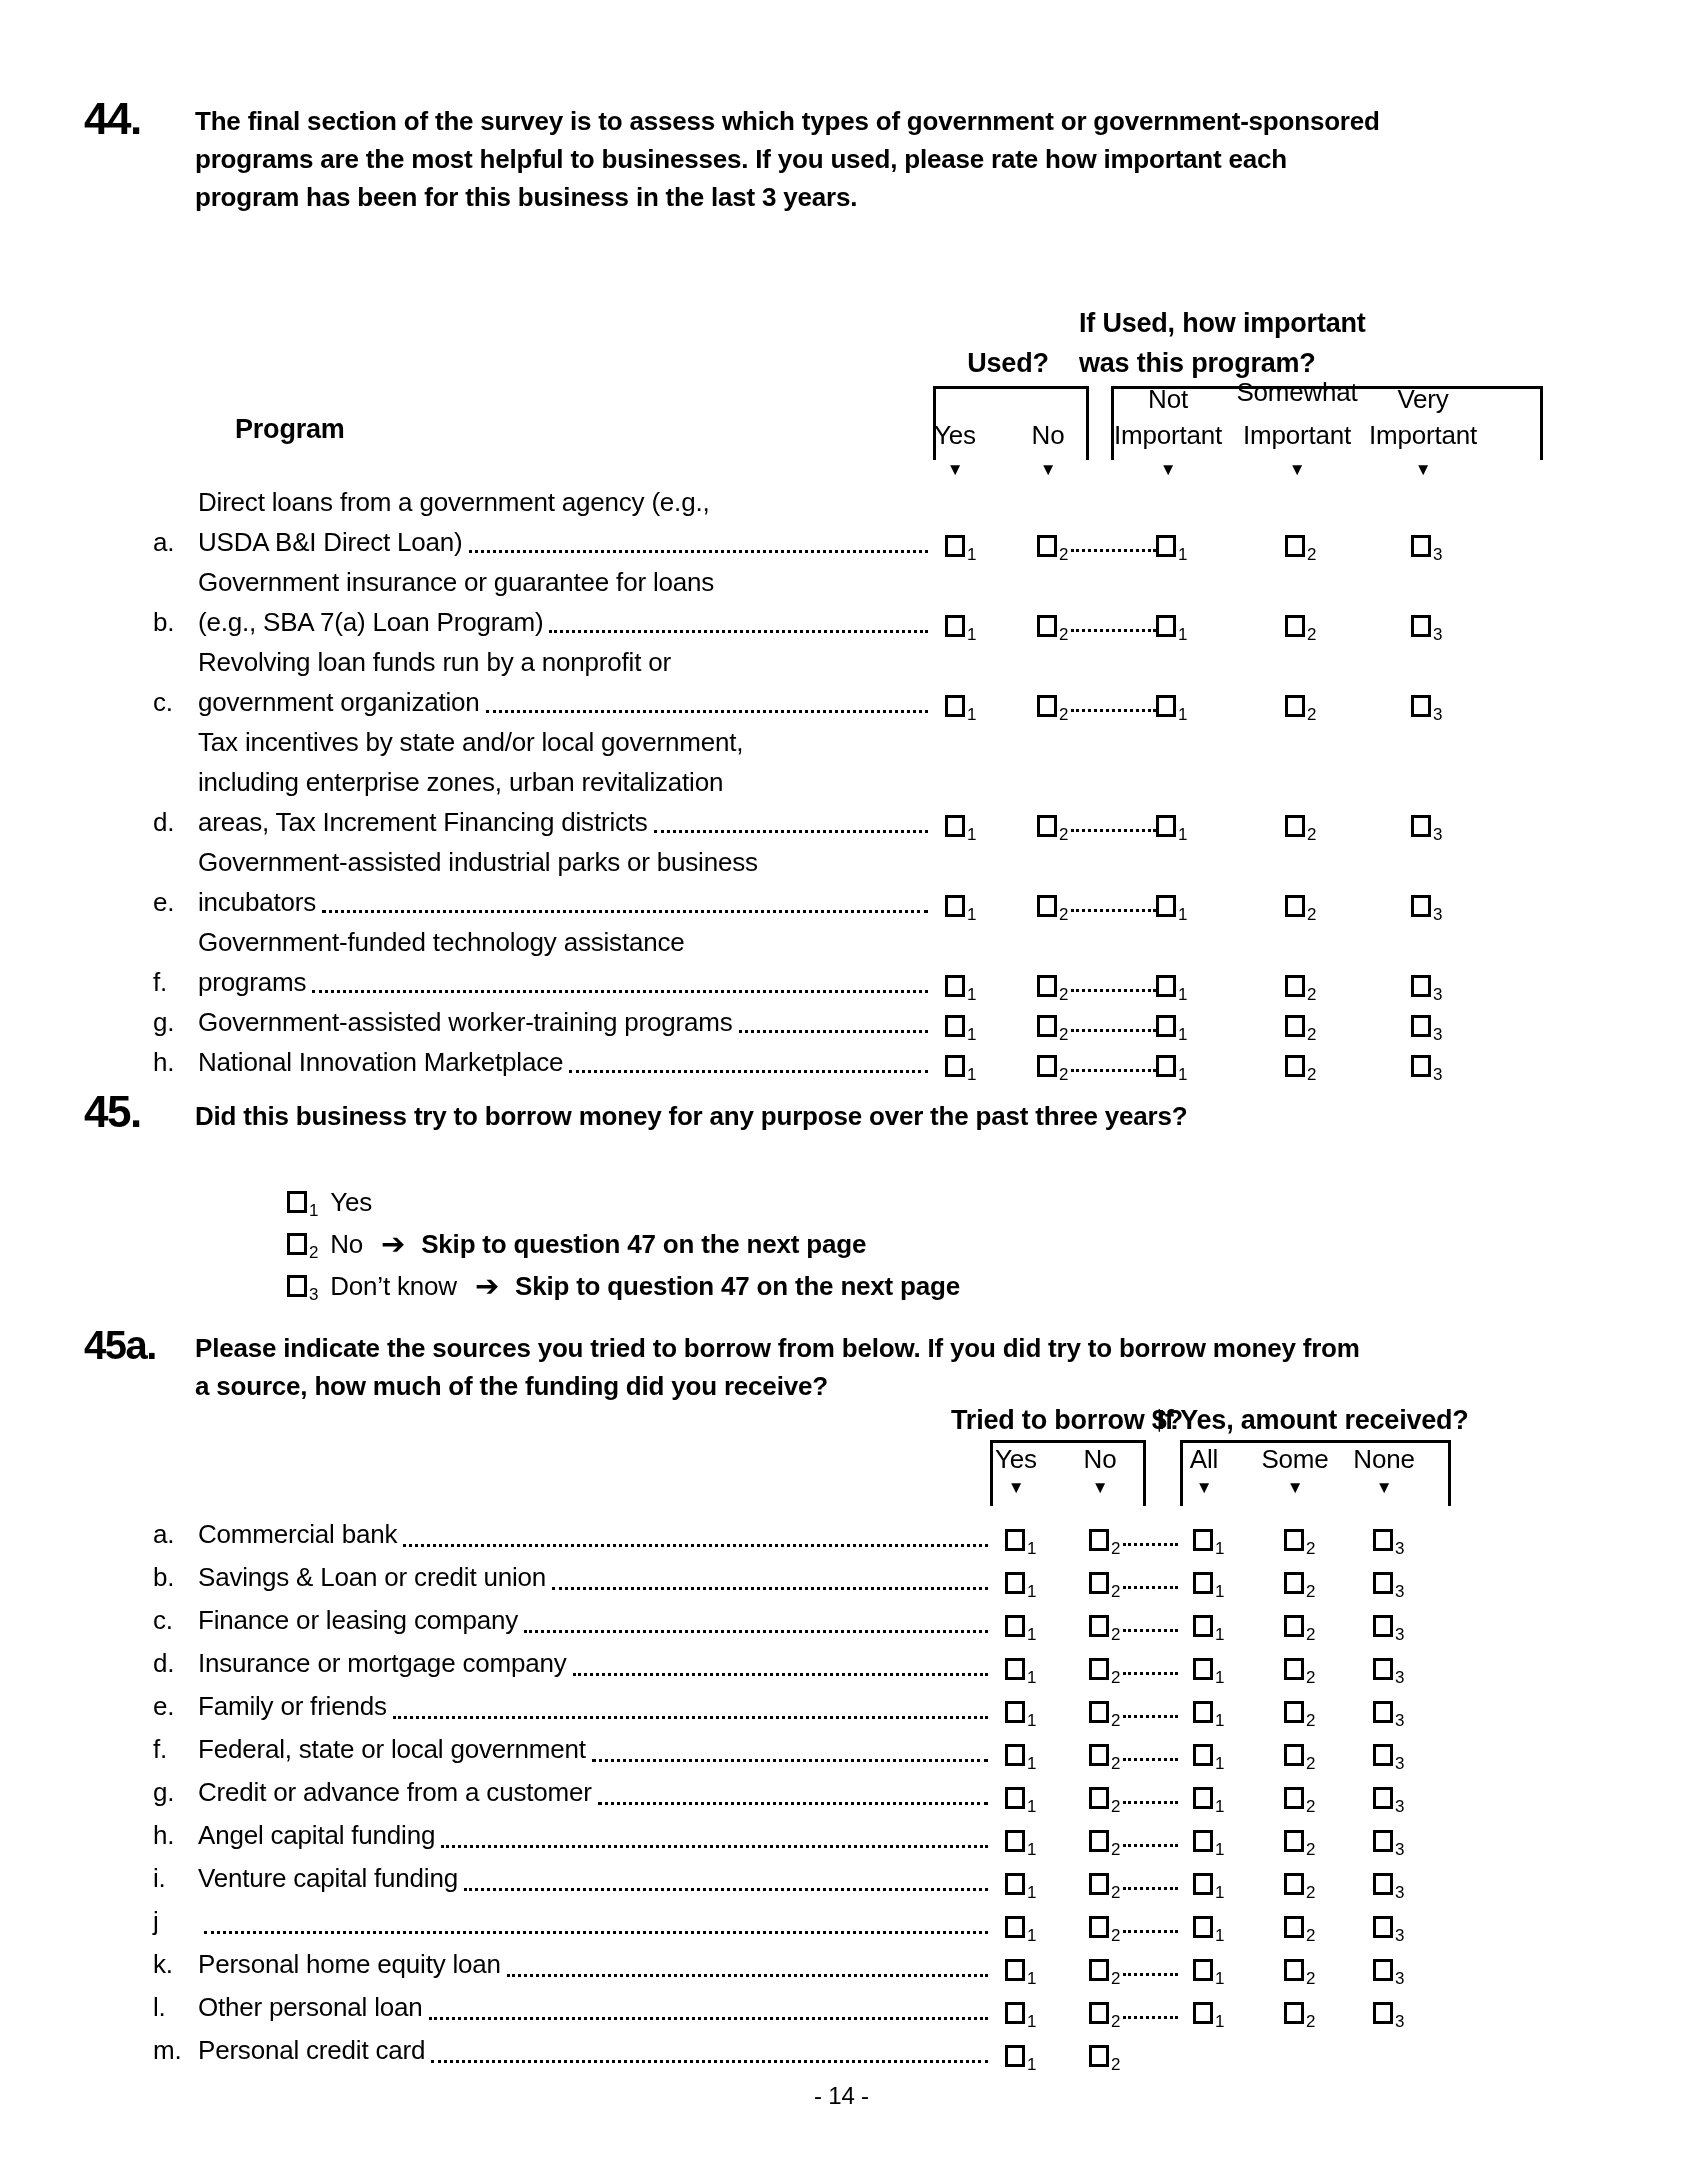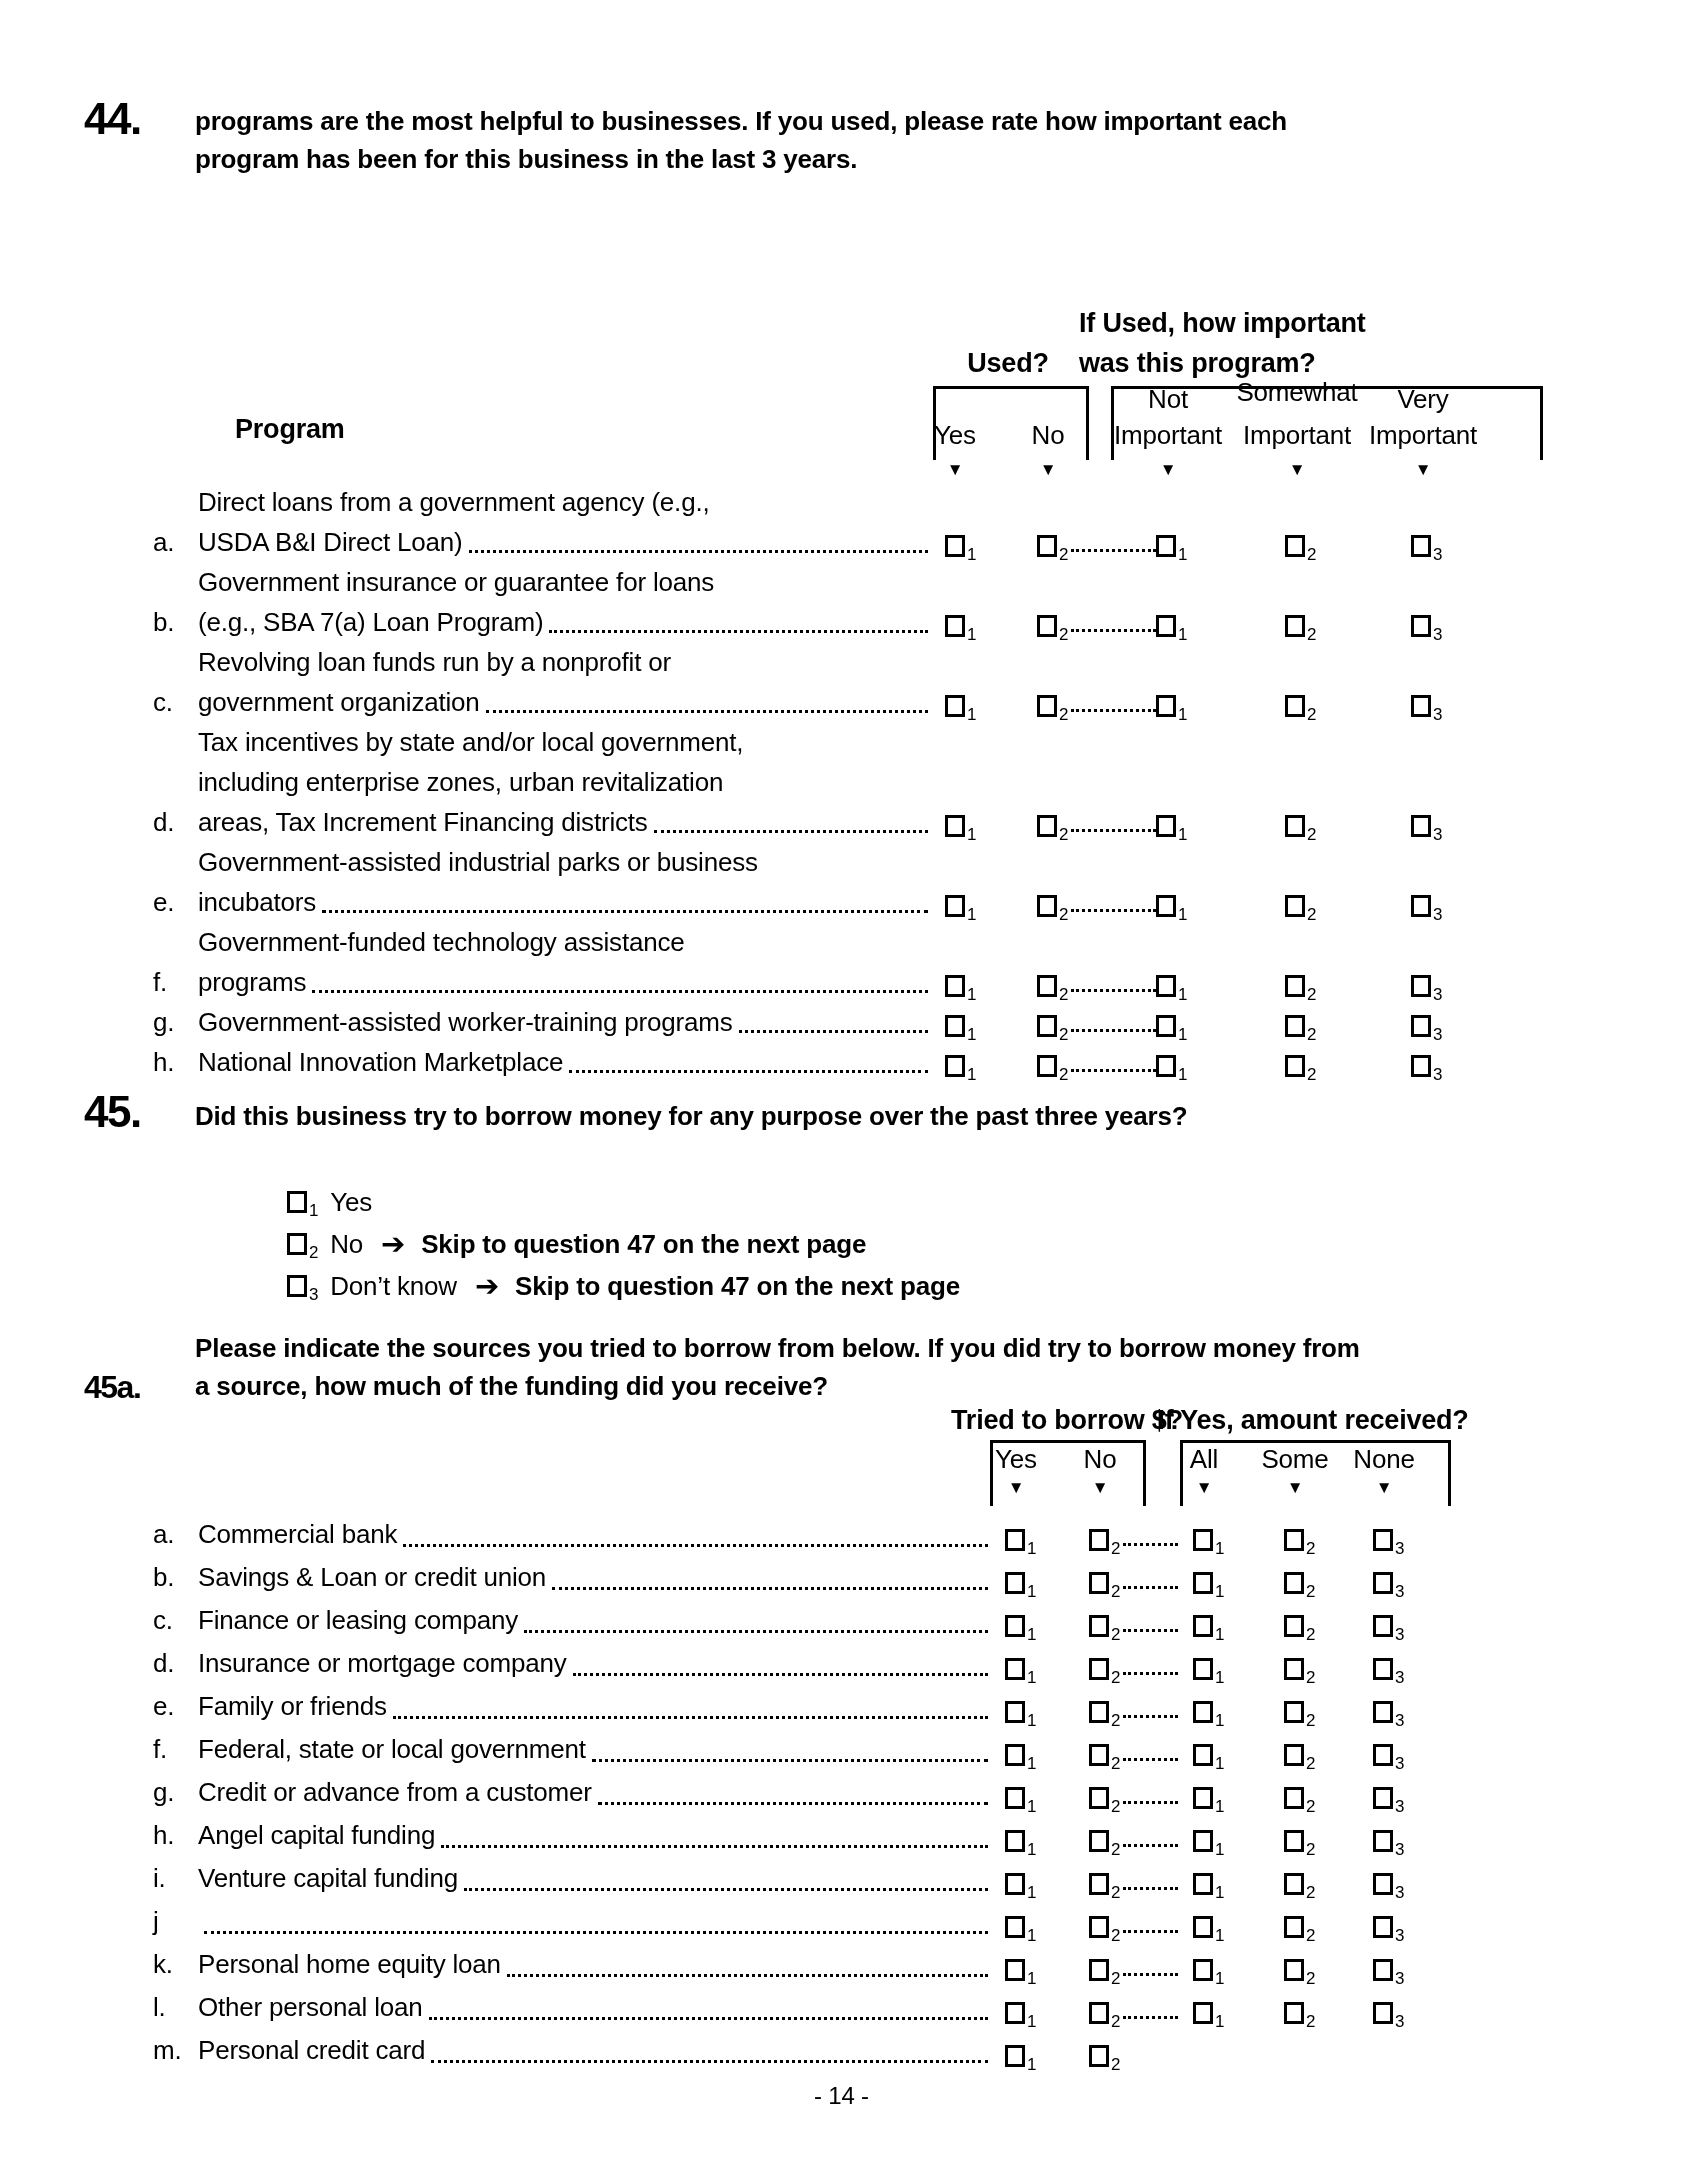--- a/index.html
+++ b/index.html
@@ -3,21 +3,21 @@
 <meta charset="utf-8">
 <style>
   html,body { margin:0; padding:0; }
   body {
     width:1683px; height:2178px; background:#ffffff; position:relative;
     font-family:"Liberation Sans","DejaVu Sans",sans-serif;
     color:#000; letter-spacing:-0.2px;
   }
   .sec { position:absolute; left:0; width:1683px; }
   .qnum { position:absolute; font-size:44px; font-weight:700; letter-spacing:-1.5px; }
-  .qnum.small { font-size:32px;margin-top:46px; }
+  .qnum.small { font-size:40px; }
   .qtext { position:absolute; font-size:26px; font-weight:700; line-height:38px; white-space:nowrap; }
 
   
   .hdr { position:absolute; left:0; top:0; width:1683px; height:0; }
   .grouptitle { position:absolute; font-size:27px; font-weight:700; line-height:40px; white-space:nowrap; }
   .centered { transform:translateX(-50%); text-align:center; }
   .bracket { position:absolute; border:3px solid #000; border-bottom:none; }
   .colhead { position:absolute; font-size:26px; white-space:nowrap; transform:translateX(-50%); text-align:left; }
   .darr { position:absolute; font-size:17px; transform:translateX(-50%); line-height:17px; }
   .prog { position:absolute; font-size:27px; font-weight:700; }
@@ -50,20 +50,21 @@
   .skiptext { font-weight:700; white-space:nowrap; }
 
   #page-footer { position:absolute; left:0; top:2082px; width:1683px; text-align:center; font-size:24px; }
 </style>
 </head>
 <body>
 
 <div class="sec" style="top:94px;">
   <div class="qnum" style="left:84px; top:0;">44.</div>
   <div class="qtext" style="left:195px; top:8px;">
+    <div>The final section of the survey is to assess which types of government or government-sponsored</div>
     <div>programs are the most helpful to businesses. If you used, please rate how important each</div>
     <div>program has been for this business in the last 3 years.</div>
   </div>
 </div>
 
 <div class="hdr" style="top:297px;">
   <div class="grouptitle" style="left:1079px; top:6px;">
     <div>If Used, how important</div>
     <div>was this program?</div>
   </div>

